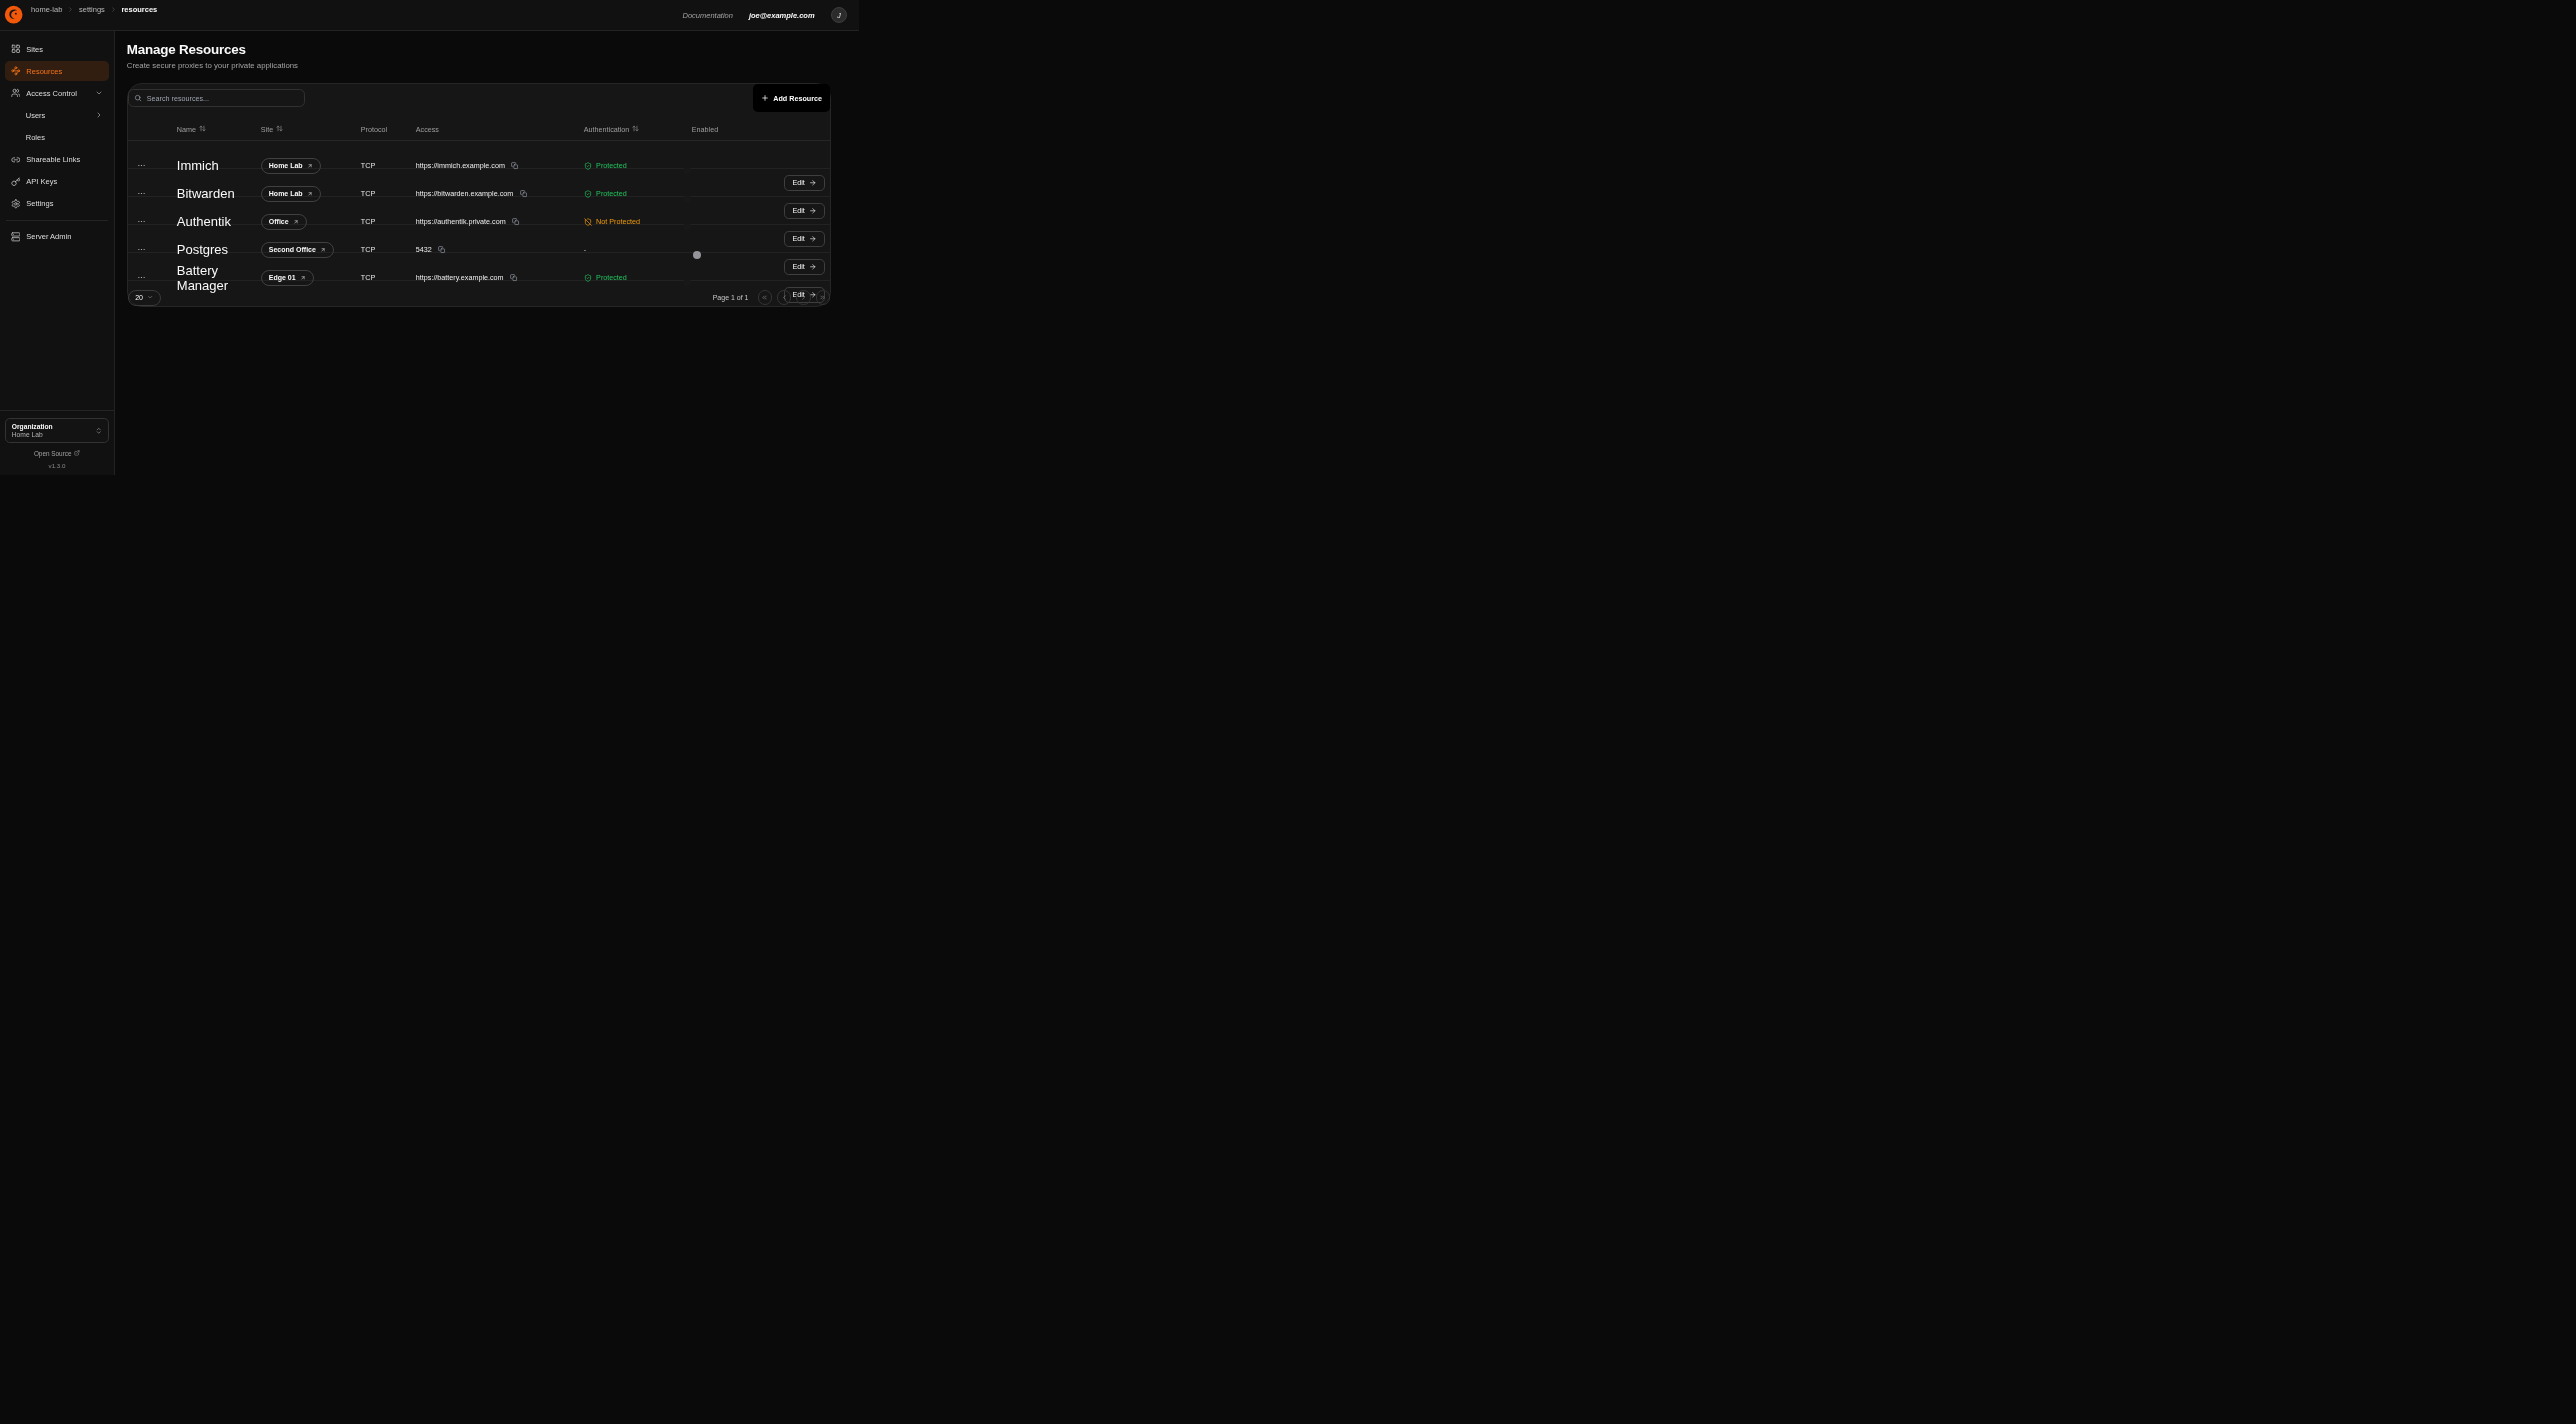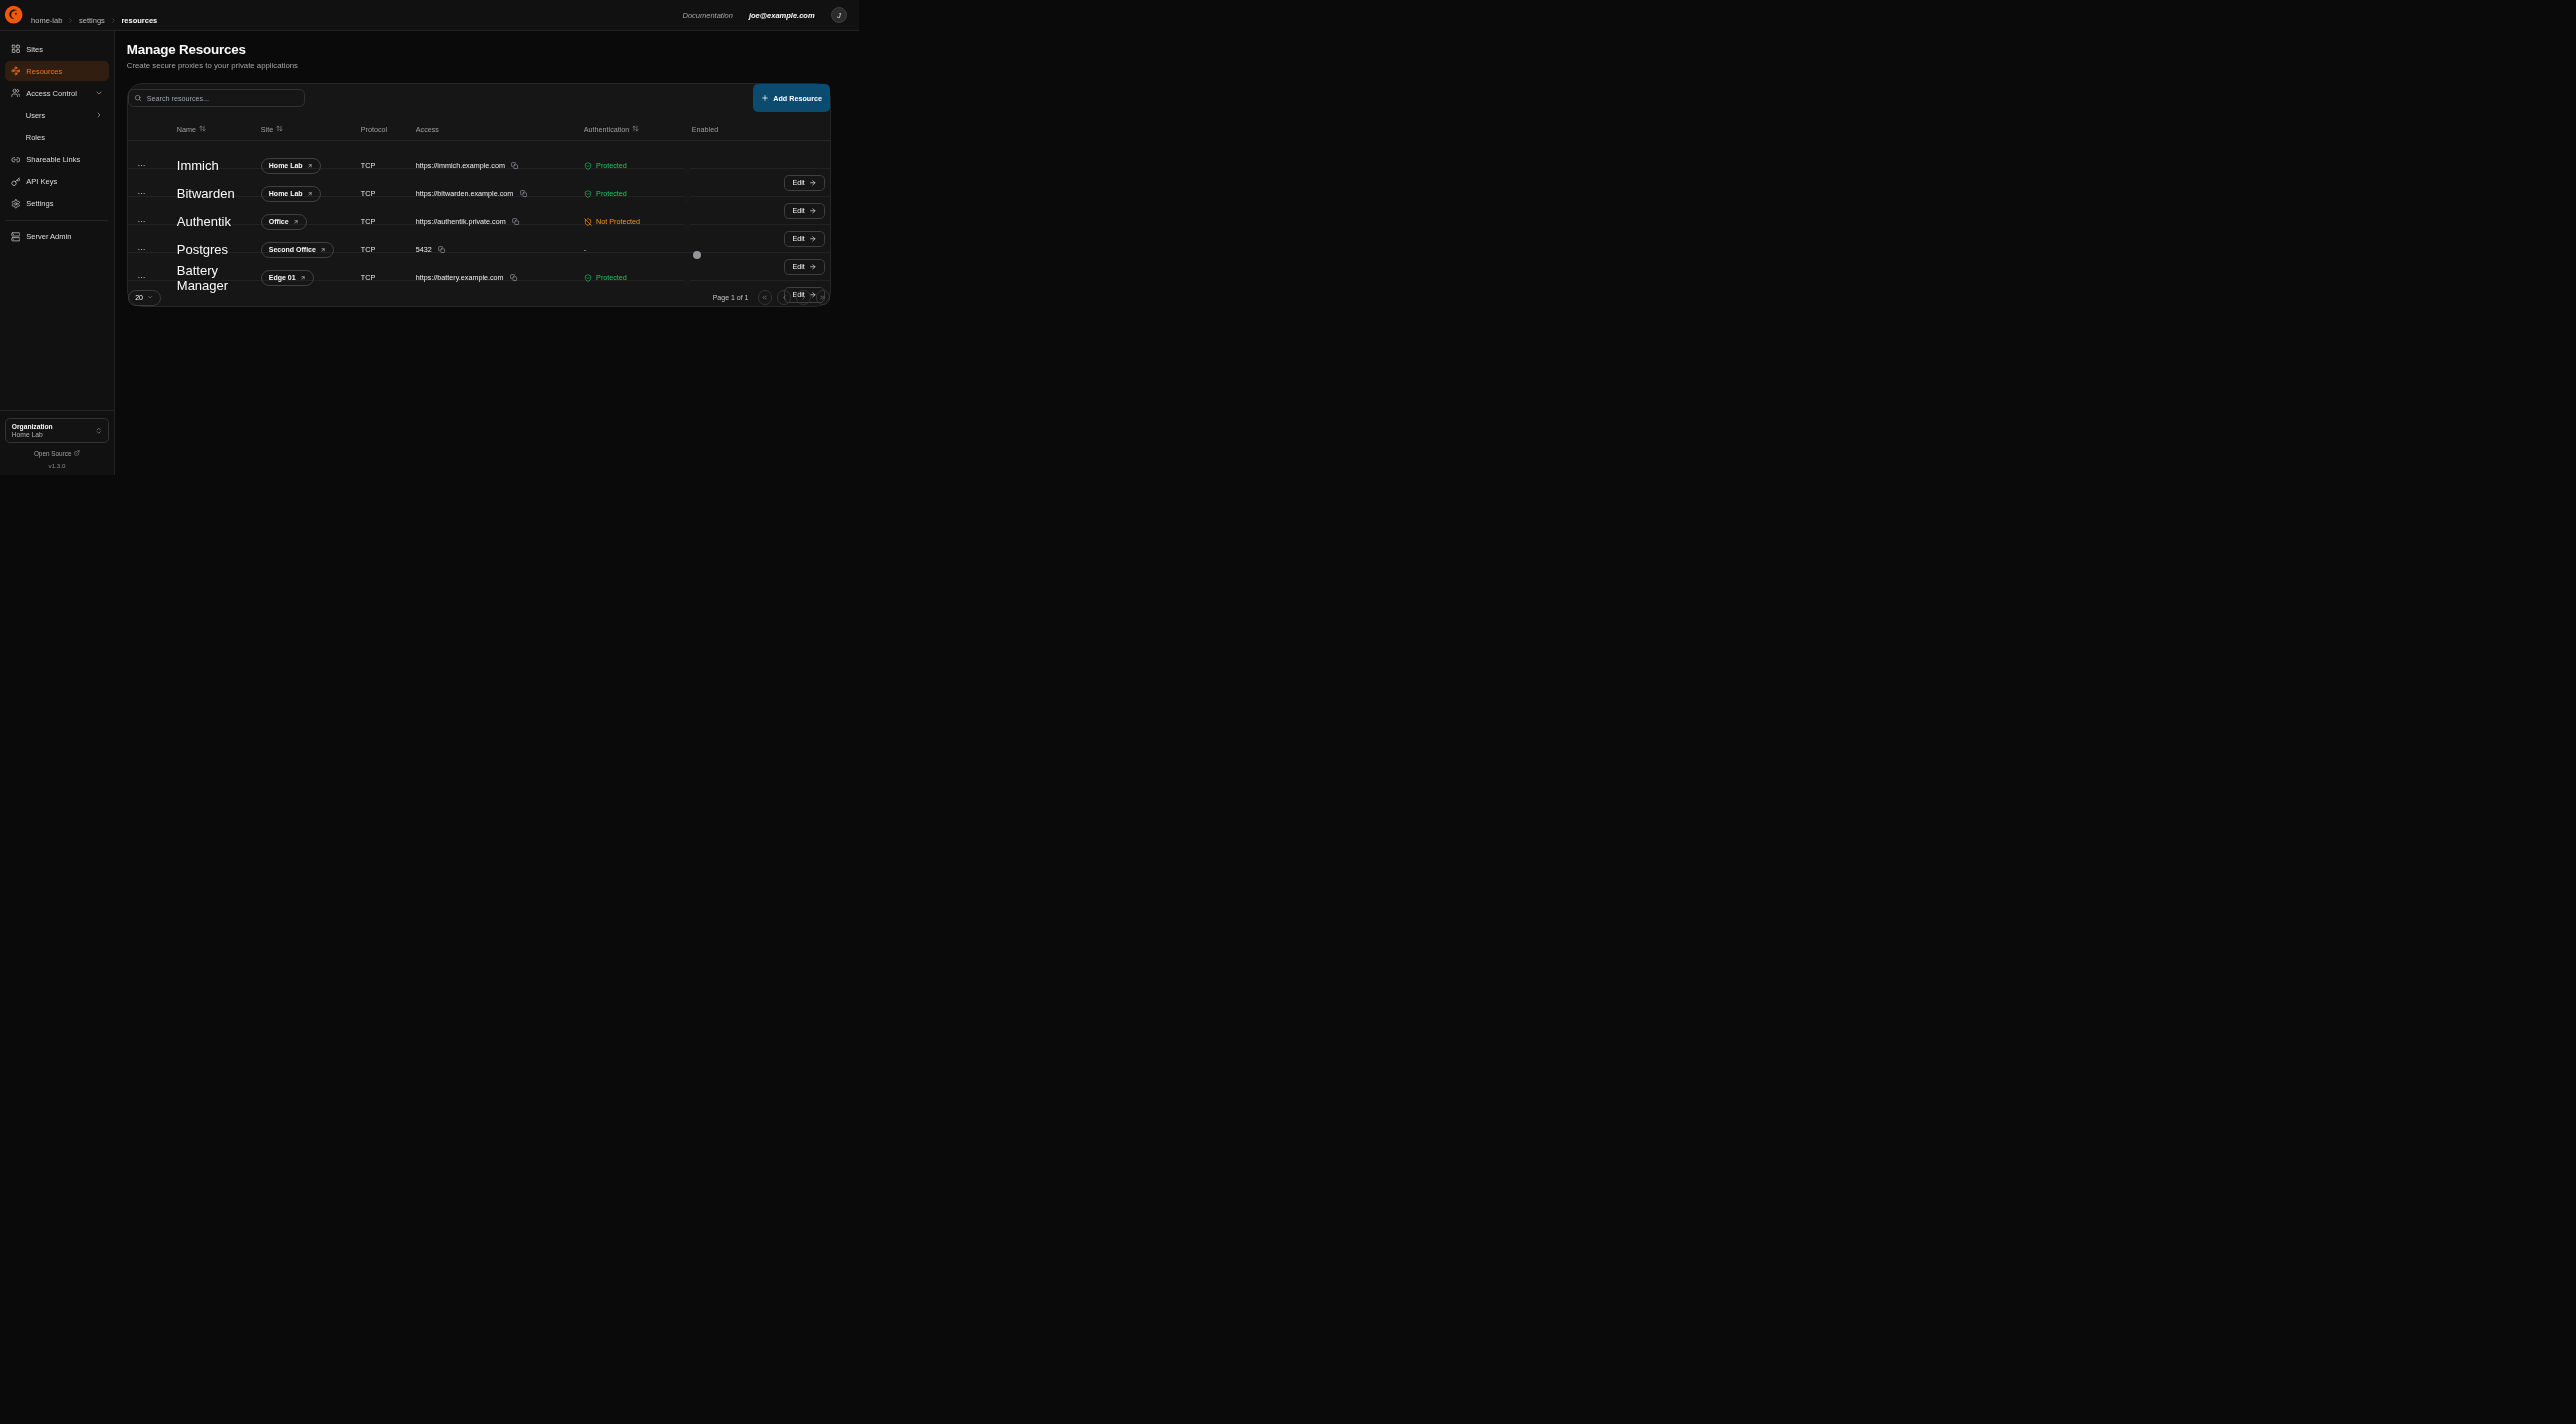--- a/index.html
+++ b/index.html
@@ -2,21 +2,21 @@
 <html style="font-size:8.6px"><head>
 <meta charset="utf-8">
 <style>
   * { box-sizing: border-box; margin: 0; padding: 0; }
   html, body { width: 859px; height: 475px; background: #0a0a0a; font-family: "Liberation Sans", "DejaVu Sans", sans-serif; color: #fafafa; overflow: hidden; }
   svg { display: block; }
   .icon { display: inline-flex; align-items: center; justify-content: center; flex: none; }
 
   
   .topbar { height: 31px; background: #111111; border-bottom: 0.5px solid #232323; display: flex; align-items: center; justify-content: space-between; padding: 0 11.8px 0 4.3px; }
-  .topbar-left { display: flex; align-items: flex-end; gap: 7.5px; }
+  .topbar-left { display: flex; align-items: flex-start; gap: 7.5px; }
   .logo { width: 19.3px; height: 19.3px; border-radius: 50%; overflow: hidden; }
   .breadcrumb { display: flex; align-items: center; gap: 4.8px; font-size: 7.5px; }
   .crumb { color: #b9b9b9; cursor: pointer; }
   .crumb.current { color: #fafafa; font-weight: 700; }
   .crumb-sep { color: #5d5d5d; }
   .topbar-right { display: flex; align-items: center; gap: 16px; font-style: italic; }
   .doc-link { color: #a3a3a3; font-size: 7.5px; cursor: pointer; }
   .user-email { color: #fafafa; font-size: 7.5px; font-weight: 700; cursor: pointer; }
   .avatar { width: 16.6px; height: 16.6px; border-radius: 50%; background: #2b2b2b; border: 0.5px solid #3d3d3d; display: flex; align-items: center; justify-content: center; font-size: 7px; color: #e5e5e5; cursor: pointer; }
 
@@ -46,21 +46,21 @@
   .page-title { font-size: 13.4px; font-weight: 700; letter-spacing: -0.2px; color: #fafafa; }
   .page-subtitle { font-size: 7.8px; color: #a3a3a3; margin-top: 3.8px; }
 
   .card { margin-top: 13px; background: #161616; border: 0.5px solid #262626; border-radius: 15px; padding: 0; }
 
   .toolbar { display: flex; align-items: center; justify-content: space-between; }
   .search-wrap { position: relative; width: 177px; }
   .search-wrap .icon { position: absolute; left: 5.9px; top: 4.8px; color: #9ca3af; }
   .search-input { width: 100%; height: 18px; background: transparent; border: 0.5px solid #313131; border-radius: 5.4px; color: #fafafa; font-size: 7.2px; padding: 0 6.4px 0 18px; font-family: inherit; outline: none; }
   .search-input::placeholder { color: #9ca3af; }
-  .btn-primary { display: inline-flex; align-items: center; gap: 4.3px; background: #0c4a6e; color: #ffffff; border: none; border-radius: 4.8px; height: 28px; padding: 0 8px; font-size: 7.2px; font-weight: 700; font-family: inherit; cursor: pointer; }
+  .btn-primary { display: inline-flex; align-items: center; gap: 4.3px; background: #000000; color: #ffffff; border: none; border-radius: 4.8px; height: 28px; padding: 0 8px; font-size: 7.2px; font-weight: 700; font-family: inherit; cursor: pointer; }
 
   
   .table { margin-top: 7px; }
   .trow { display: grid; grid-template-columns: 49px 84px 100px 55px 168px 108px 73px 1fr; align-items: center; }
   .thead { height: 21.5px; border-bottom: 0.5px solid #262626; color: #9e9e9e; font-size: 7.2px; }
   .th { display: inline-flex; align-items: flex-start; gap: 2.7px; cursor: pointer; }
   .th.plain { cursor: default; }
   .sort-icon { color: #9e9e9e; }
   .tbody-row { height: 28px; border-bottom: 0.5px solid #222222; }
   .tbody-row:last-of-type { border-bottom: 0.5px solid #222222; }

